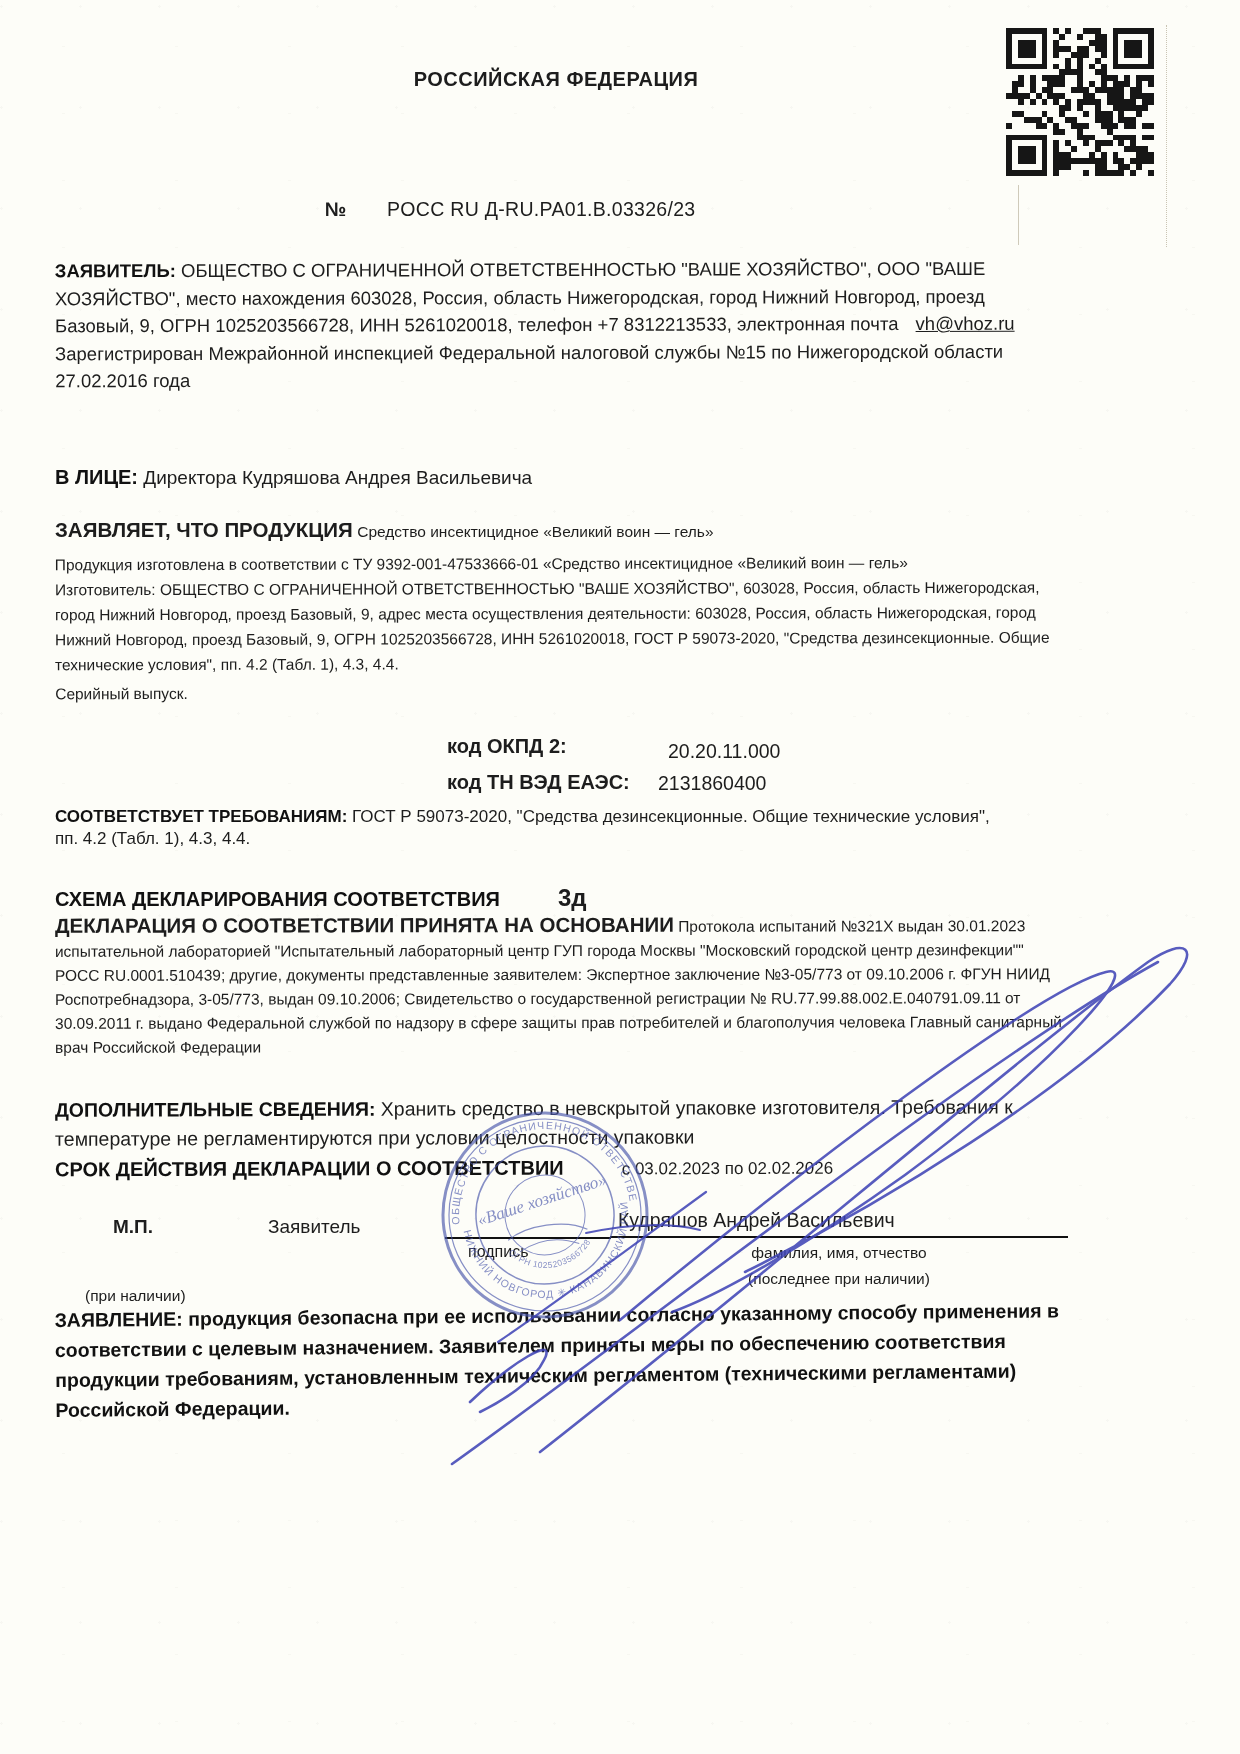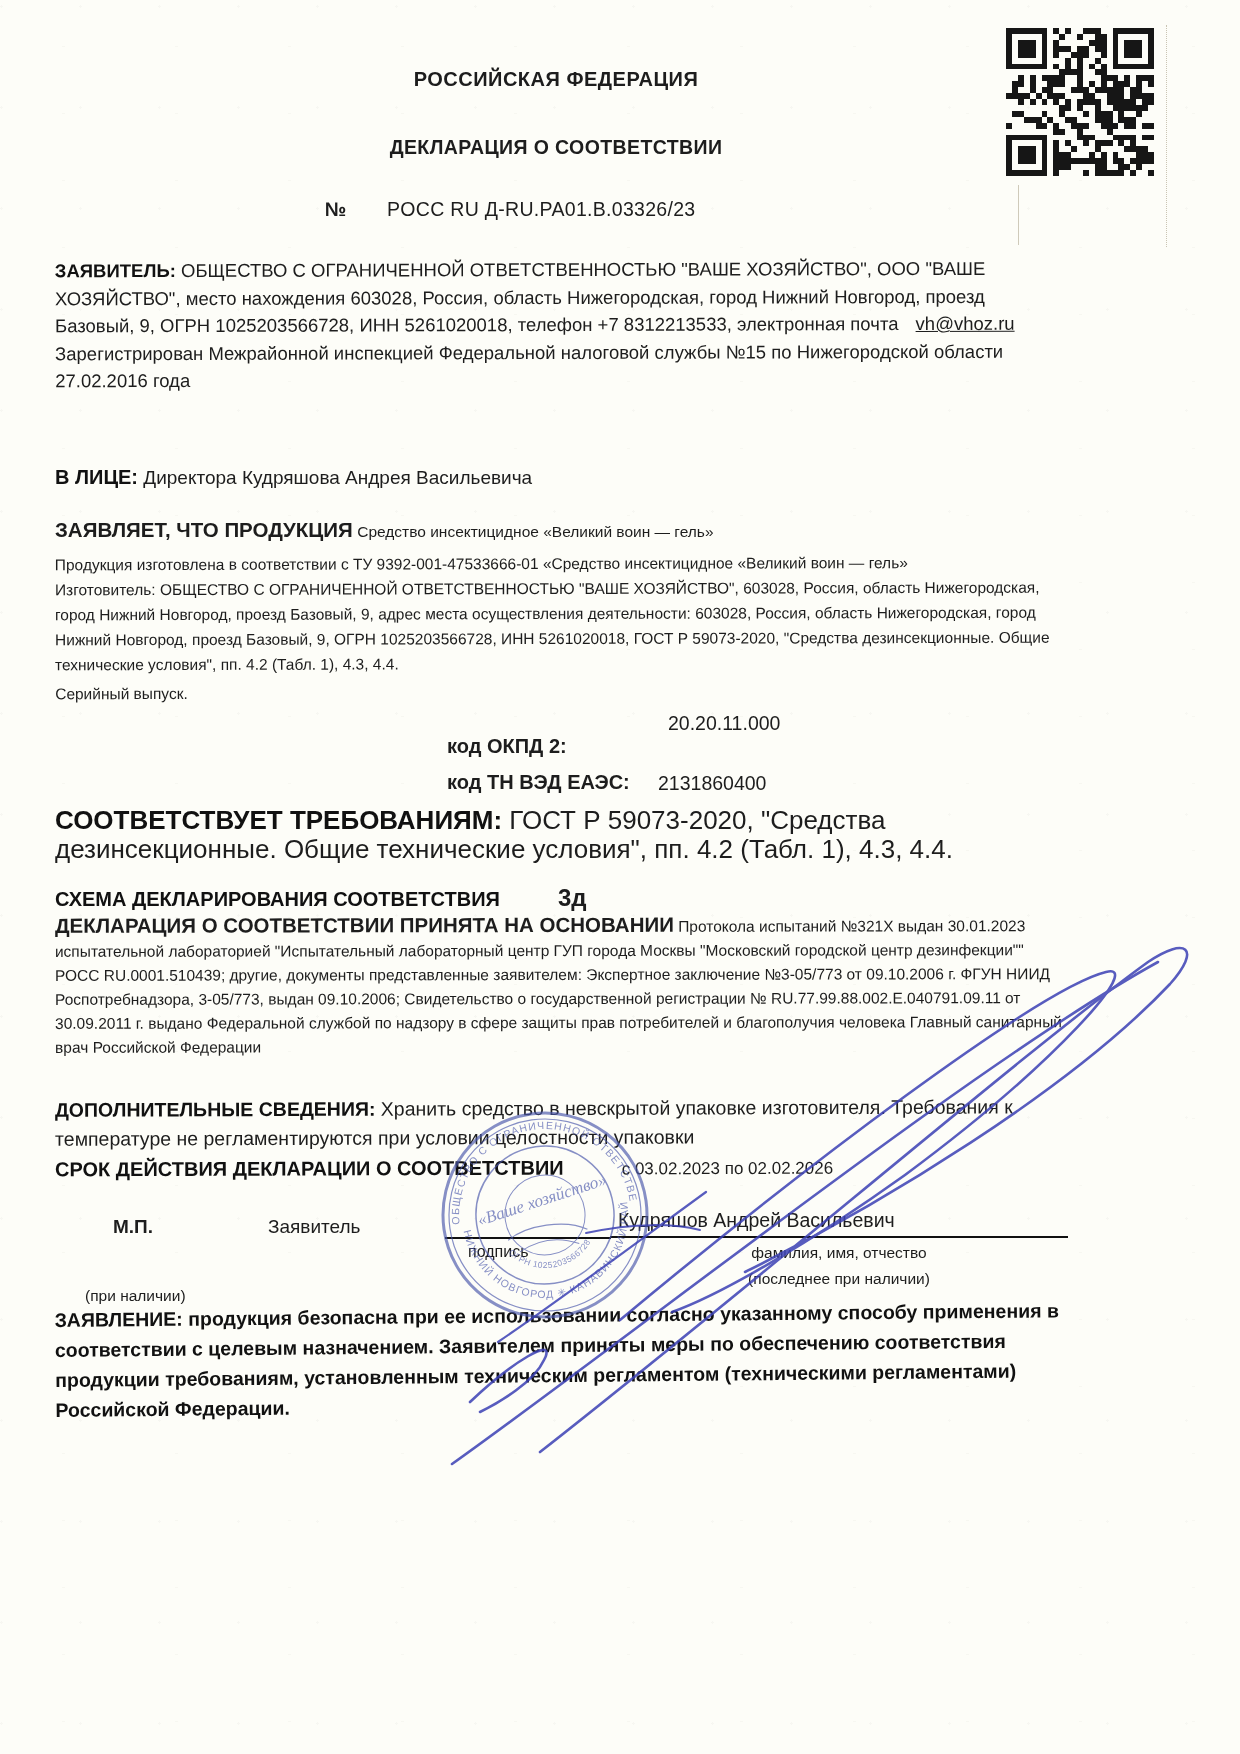--- a/index.html
+++ b/index.html
@@ -26,24 +26,24 @@
   .numline .no{font-weight:bold;margin-right:40px;}
   .applicant{top:256px;left:55px;width:992px;font-size:18.5px;line-height:27.5px;transform:rotate(-0.15deg);}
   .email{color:#1d1d1d;text-decoration:underline;margin-left:12px;}
   .person{top:466px;left:55px;font-size:19px;}
   .declares-line{top:518px;left:55px;width:1010px;}
   .declares-line .h{font-size:20.5px;font-weight:bold;}
   .declares-line .small{font-size:15.5px;}
   .details{top:551px;left:55px;width:1008px;font-size:15.5px;line-height:25px;transform:rotate(-0.15deg);}
   .details .serial{margin-top:4px;}
   .coderow1{top:735px;left:447px;font-size:20px;font-weight:bold;}
-  .codeval1{top:712px;left:668px;font-size:19.5px;}
+  .codeval1{top:740px;left:668px;font-size:19.5px;}
   .coderow2{top:771px;left:447px;font-size:20px;font-weight:bold;}
   .codeval2{top:772px;left:658px;font-size:19.5px;}
-  .compliance{top:806px;left:55px;width:948px;font-size:26px;line-height:29px;}
+  .compliance{top:806px;left:55px;width:948px;font-size:17px;line-height:22px;}
   .scheme{top:884px;left:55px;font-size:20px;}
   .scheme .val{font-weight:bold;margin-left:58px;font-size:24px;}
   .basis{top:912px;left:55px;width:1008px;font-size:15.5px;line-height:24px;transform:rotate(-0.1deg);}
   .basis .h{font-size:20.5px;font-weight:bold;line-height:26px;}
   .additional{top:1094px;left:55px;width:1016px;font-size:19.5px;line-height:29px;transform:rotate(-0.2deg);}
   .validity{top:1157px;left:55px;font-size:20px;transform:rotate(-0.2deg);}
   .validity .val{font-weight:normal;font-size:17px;margin-left:58px;}
   .mp{top:1216px;left:113px;font-size:19px;font-weight:bold;}
   .app-label{top:1216px;left:268px;font-size:19px;font-weight:normal;}
   .sign-line{top:1237px;left:445px;width:166px;border-top:2.5px solid #111;}
@@ -59,21 +59,20 @@
   .artifact1{top:185px;left:1018px;width:0;height:60px;border-left:1px solid rgba(150,140,110,.45);}
   .artifact2{top:25px;left:1166px;width:0;height:222px;border-left:1px dotted rgba(150,140,110,.5);}
   .overlay{position:absolute;inset:0;pointer-events:none;}
 </style>
 </head>
 <body>
 
 <div class="page">
 
   <div class="abs country center">РОССИЙСКАЯ ФЕДЕРАЦИЯ</div>
-  <div class="abs doctitle center">ДЕКЛАРАЦИЯ О СООТВЕТСТВИИ</div>
   <div class="abs numline">
     <span class="no">№</span><span>POCC RU Д-RU.PA01.B.03326/23</span>
   </div>
 
   <div class="abs qr">
     <svg id="qr-svg" viewBox="0 0 25 25" fill="#161616" shape-rendering="crispEdges">
         <rect x="0" y="0" width="1" height="1"></rect>
         <rect x="1" y="0" width="1" height="1"></rect>
         <rect x="2" y="0" width="1" height="1"></rect>
         <rect x="3" y="0" width="1" height="1"></rect>

